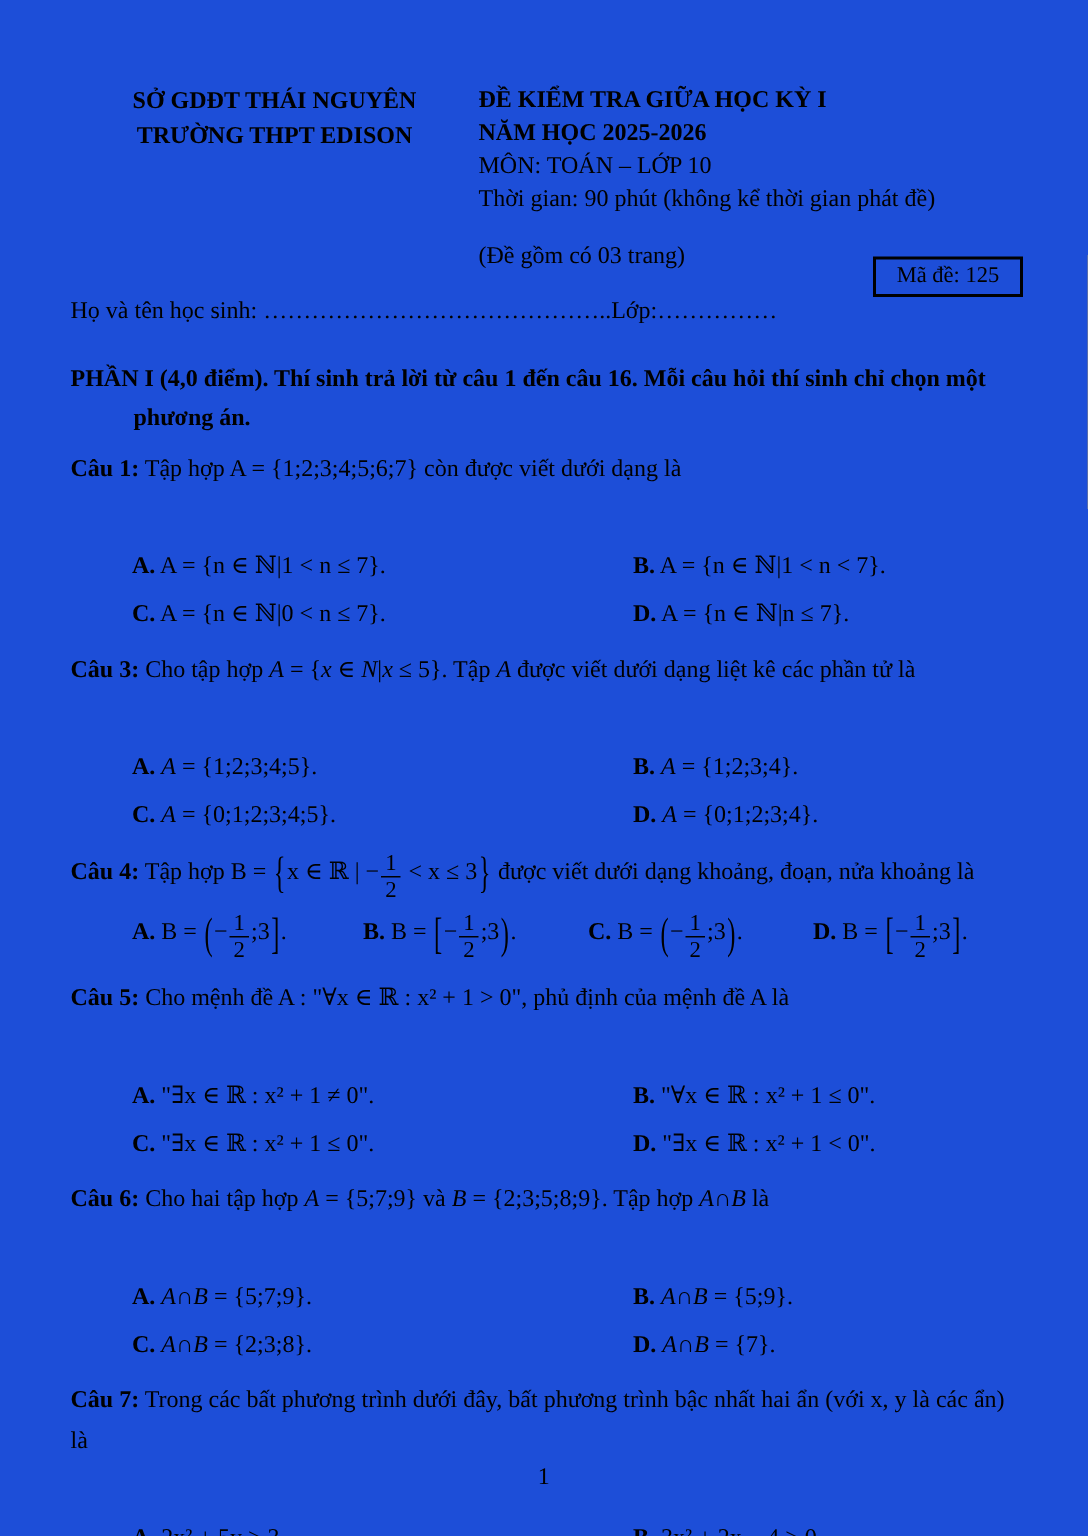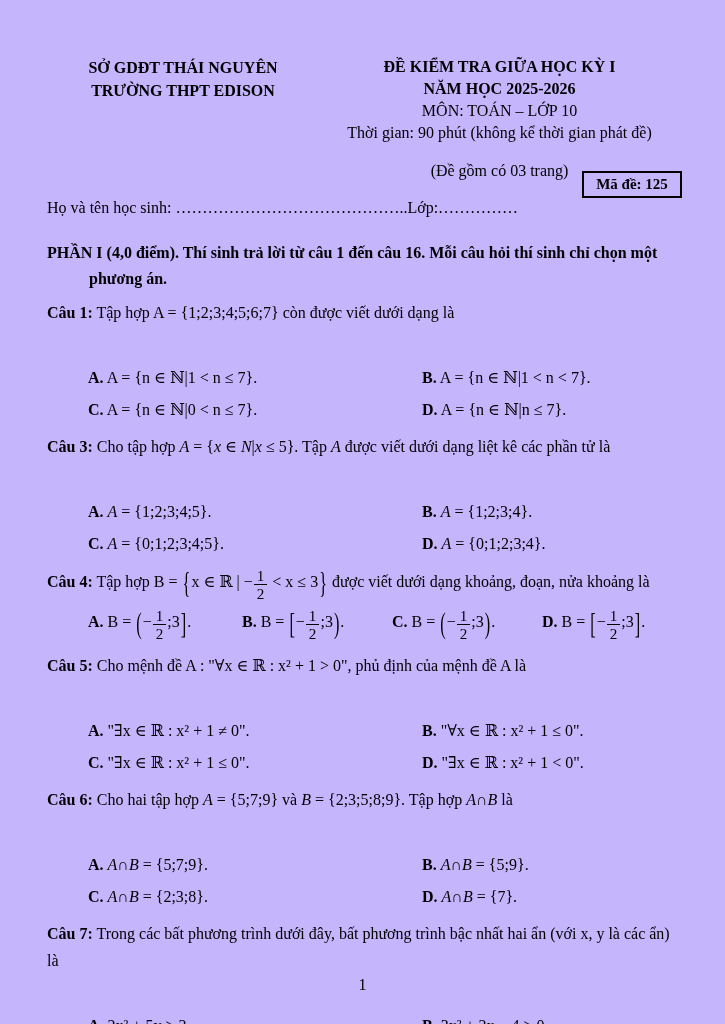--- a/index.html
+++ b/index.html
@@ -1,38 +1,38 @@
 <!DOCTYPE html>
 <html><head>
 <meta charset="utf-8">
 <style>
   html,body{margin:0;padding:0;background:#888;}
   .page{
     position:relative;
     width:725px;height:1024px;
     margin:0 auto;
-    background:#c4b5fd;
+    background:#1d4ed8;
     color:#000;
     font-family:"Liberation Serif","DejaVu Serif",serif;
     font-size:16px;
     box-sizing:border-box;
     padding:56px 45px 0 47px;
     overflow:hidden;
   }
   
   .header{display:flex;}
   .header-left{width:272px;text-align:center;font-weight:bold;line-height:23px;}
-  .header-right{flex:1;text-align:center;line-height:22px;}
+  .header-right{flex:1;line-height:22px;}
   .bold{font-weight:bold;}
   .it{margin-top:16px;}
   
   .name-row{margin-top:14px;line-height:24px;white-space:nowrap;}
   .code-box{
     position:absolute;left:582px;top:171px;width:96px;height:23px;
-    border:2px solid #000;font-weight:bold;text-align:center;
+    border:2px solid #000;font-weight:normal;text-align:center;
     line-height:23px;font-size:15px;
   }
   
   .part-head{
     margin:20px 0 0 0;font-weight:bold;line-height:26px;
     padding-left:42px;text-indent:-42px;
   }
   
   .question{margin-bottom:7px;}
   .stem{margin:7px 0 2px 0;line-height:27px;}

